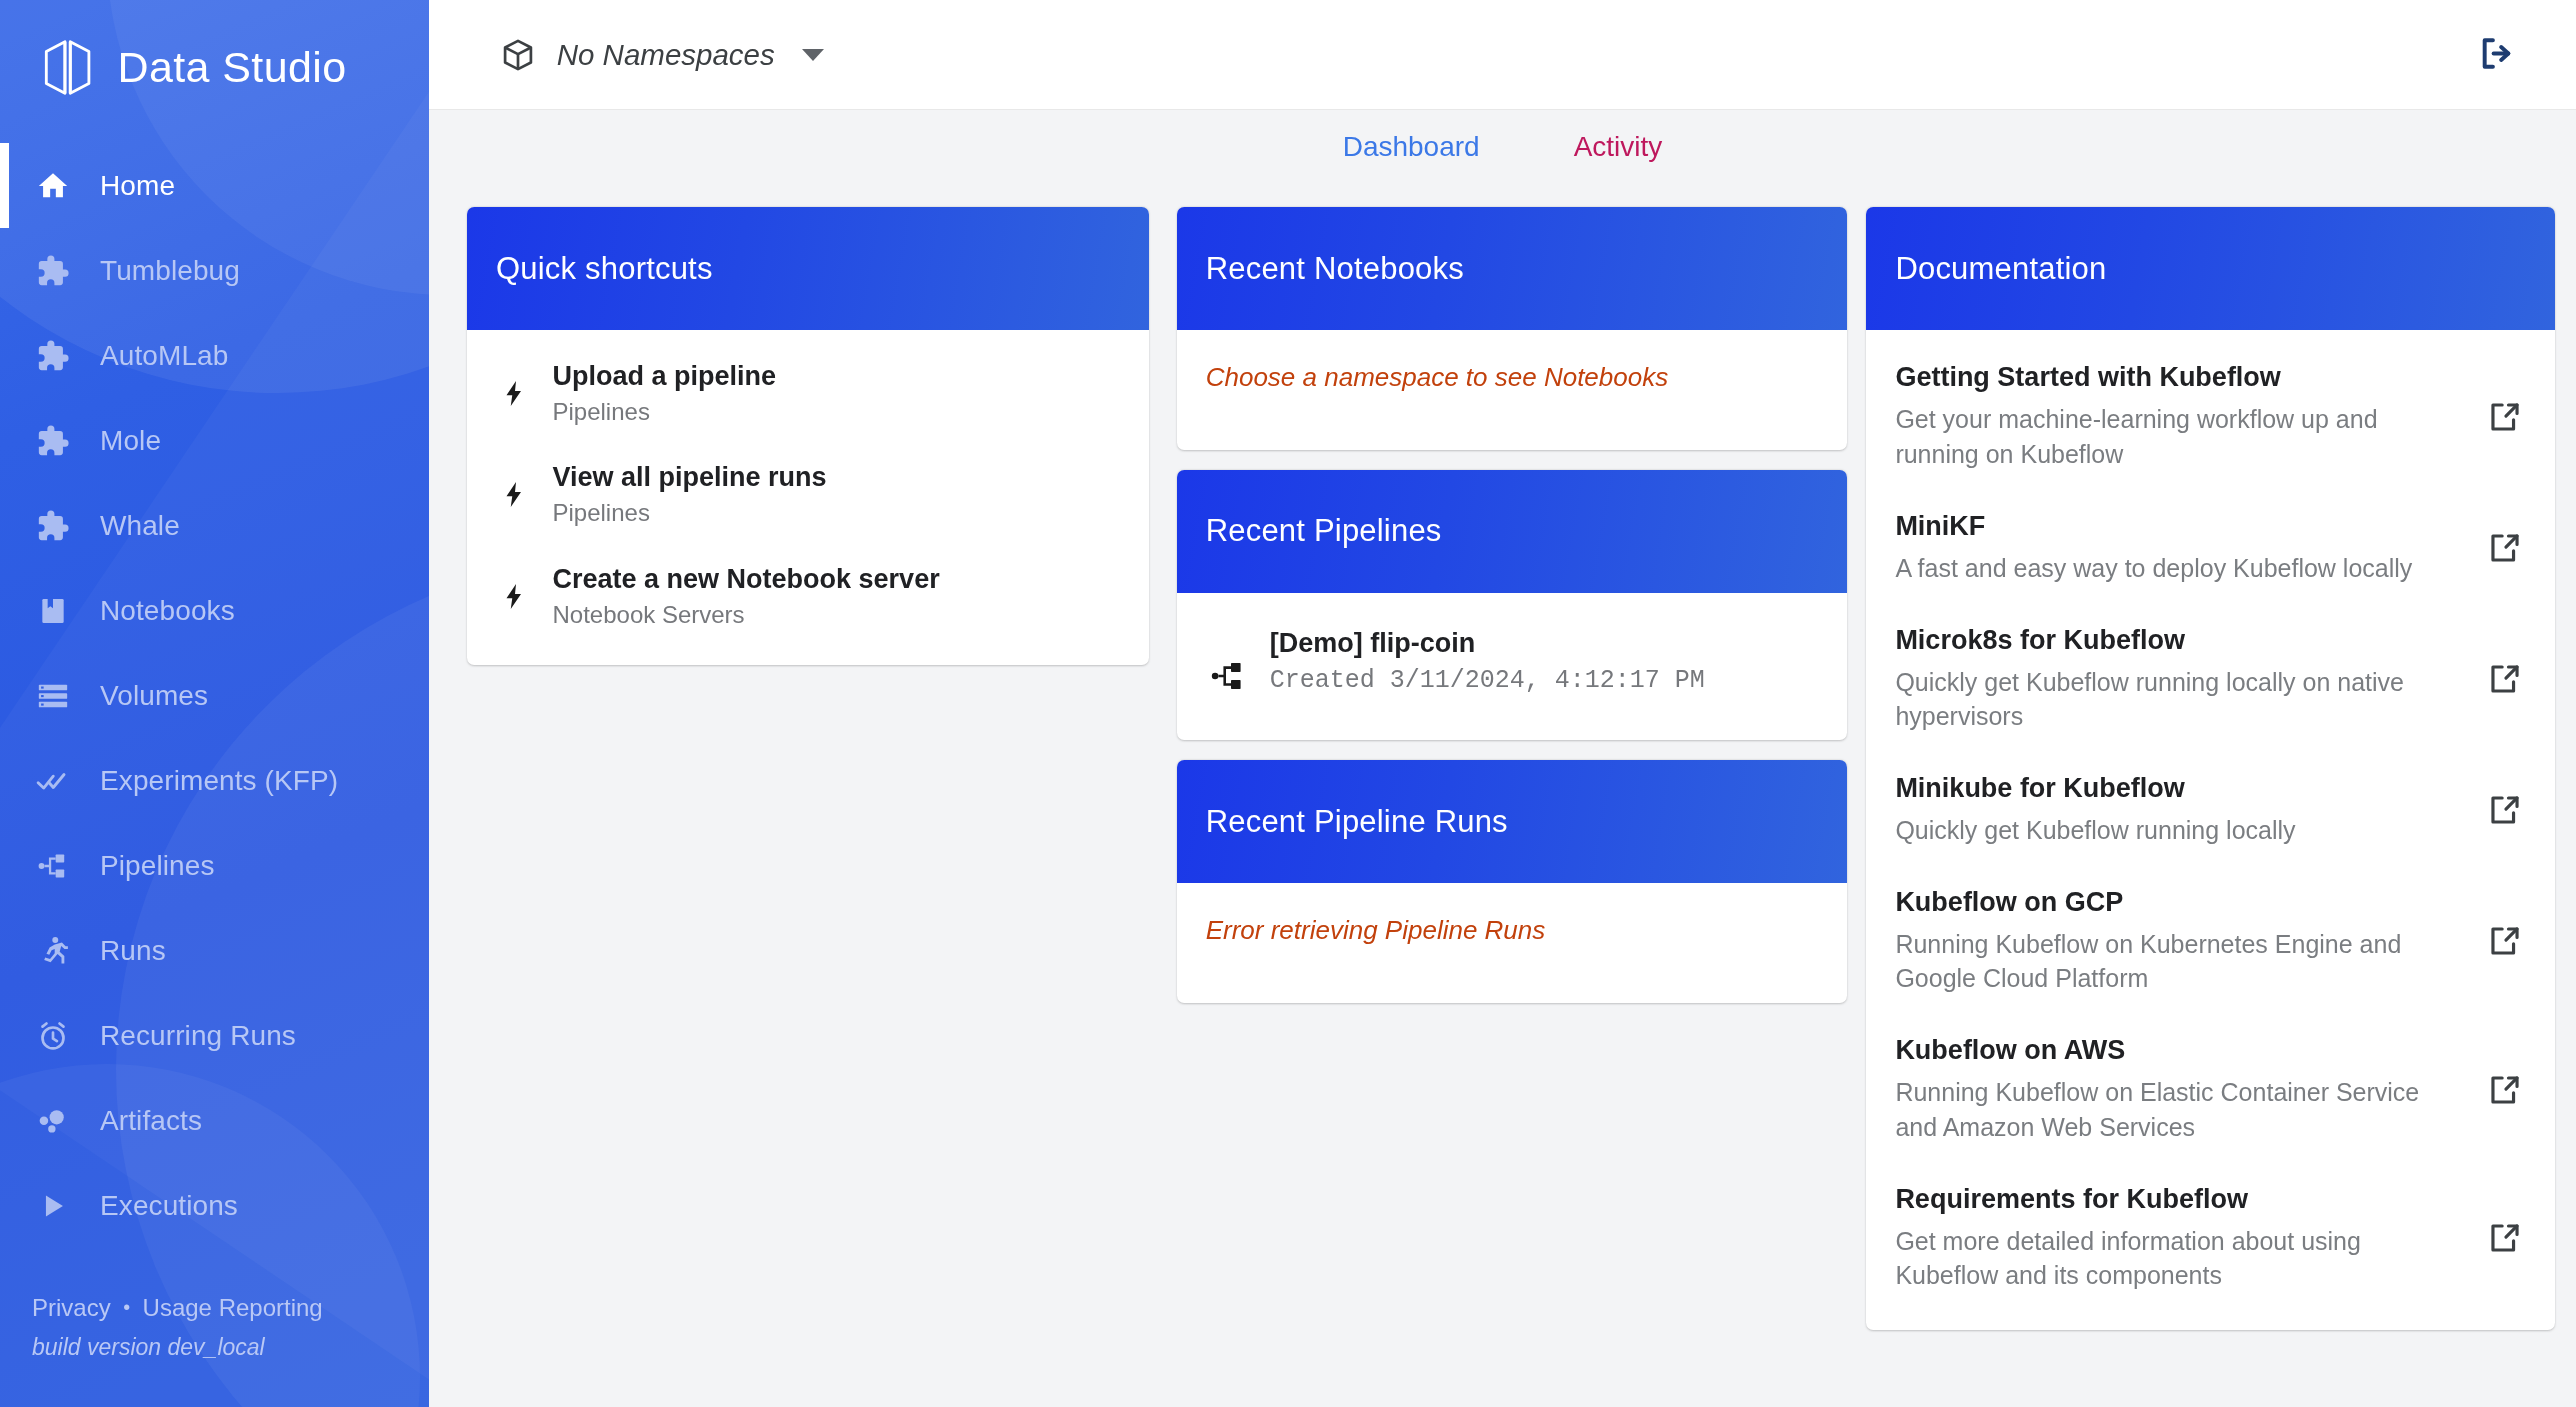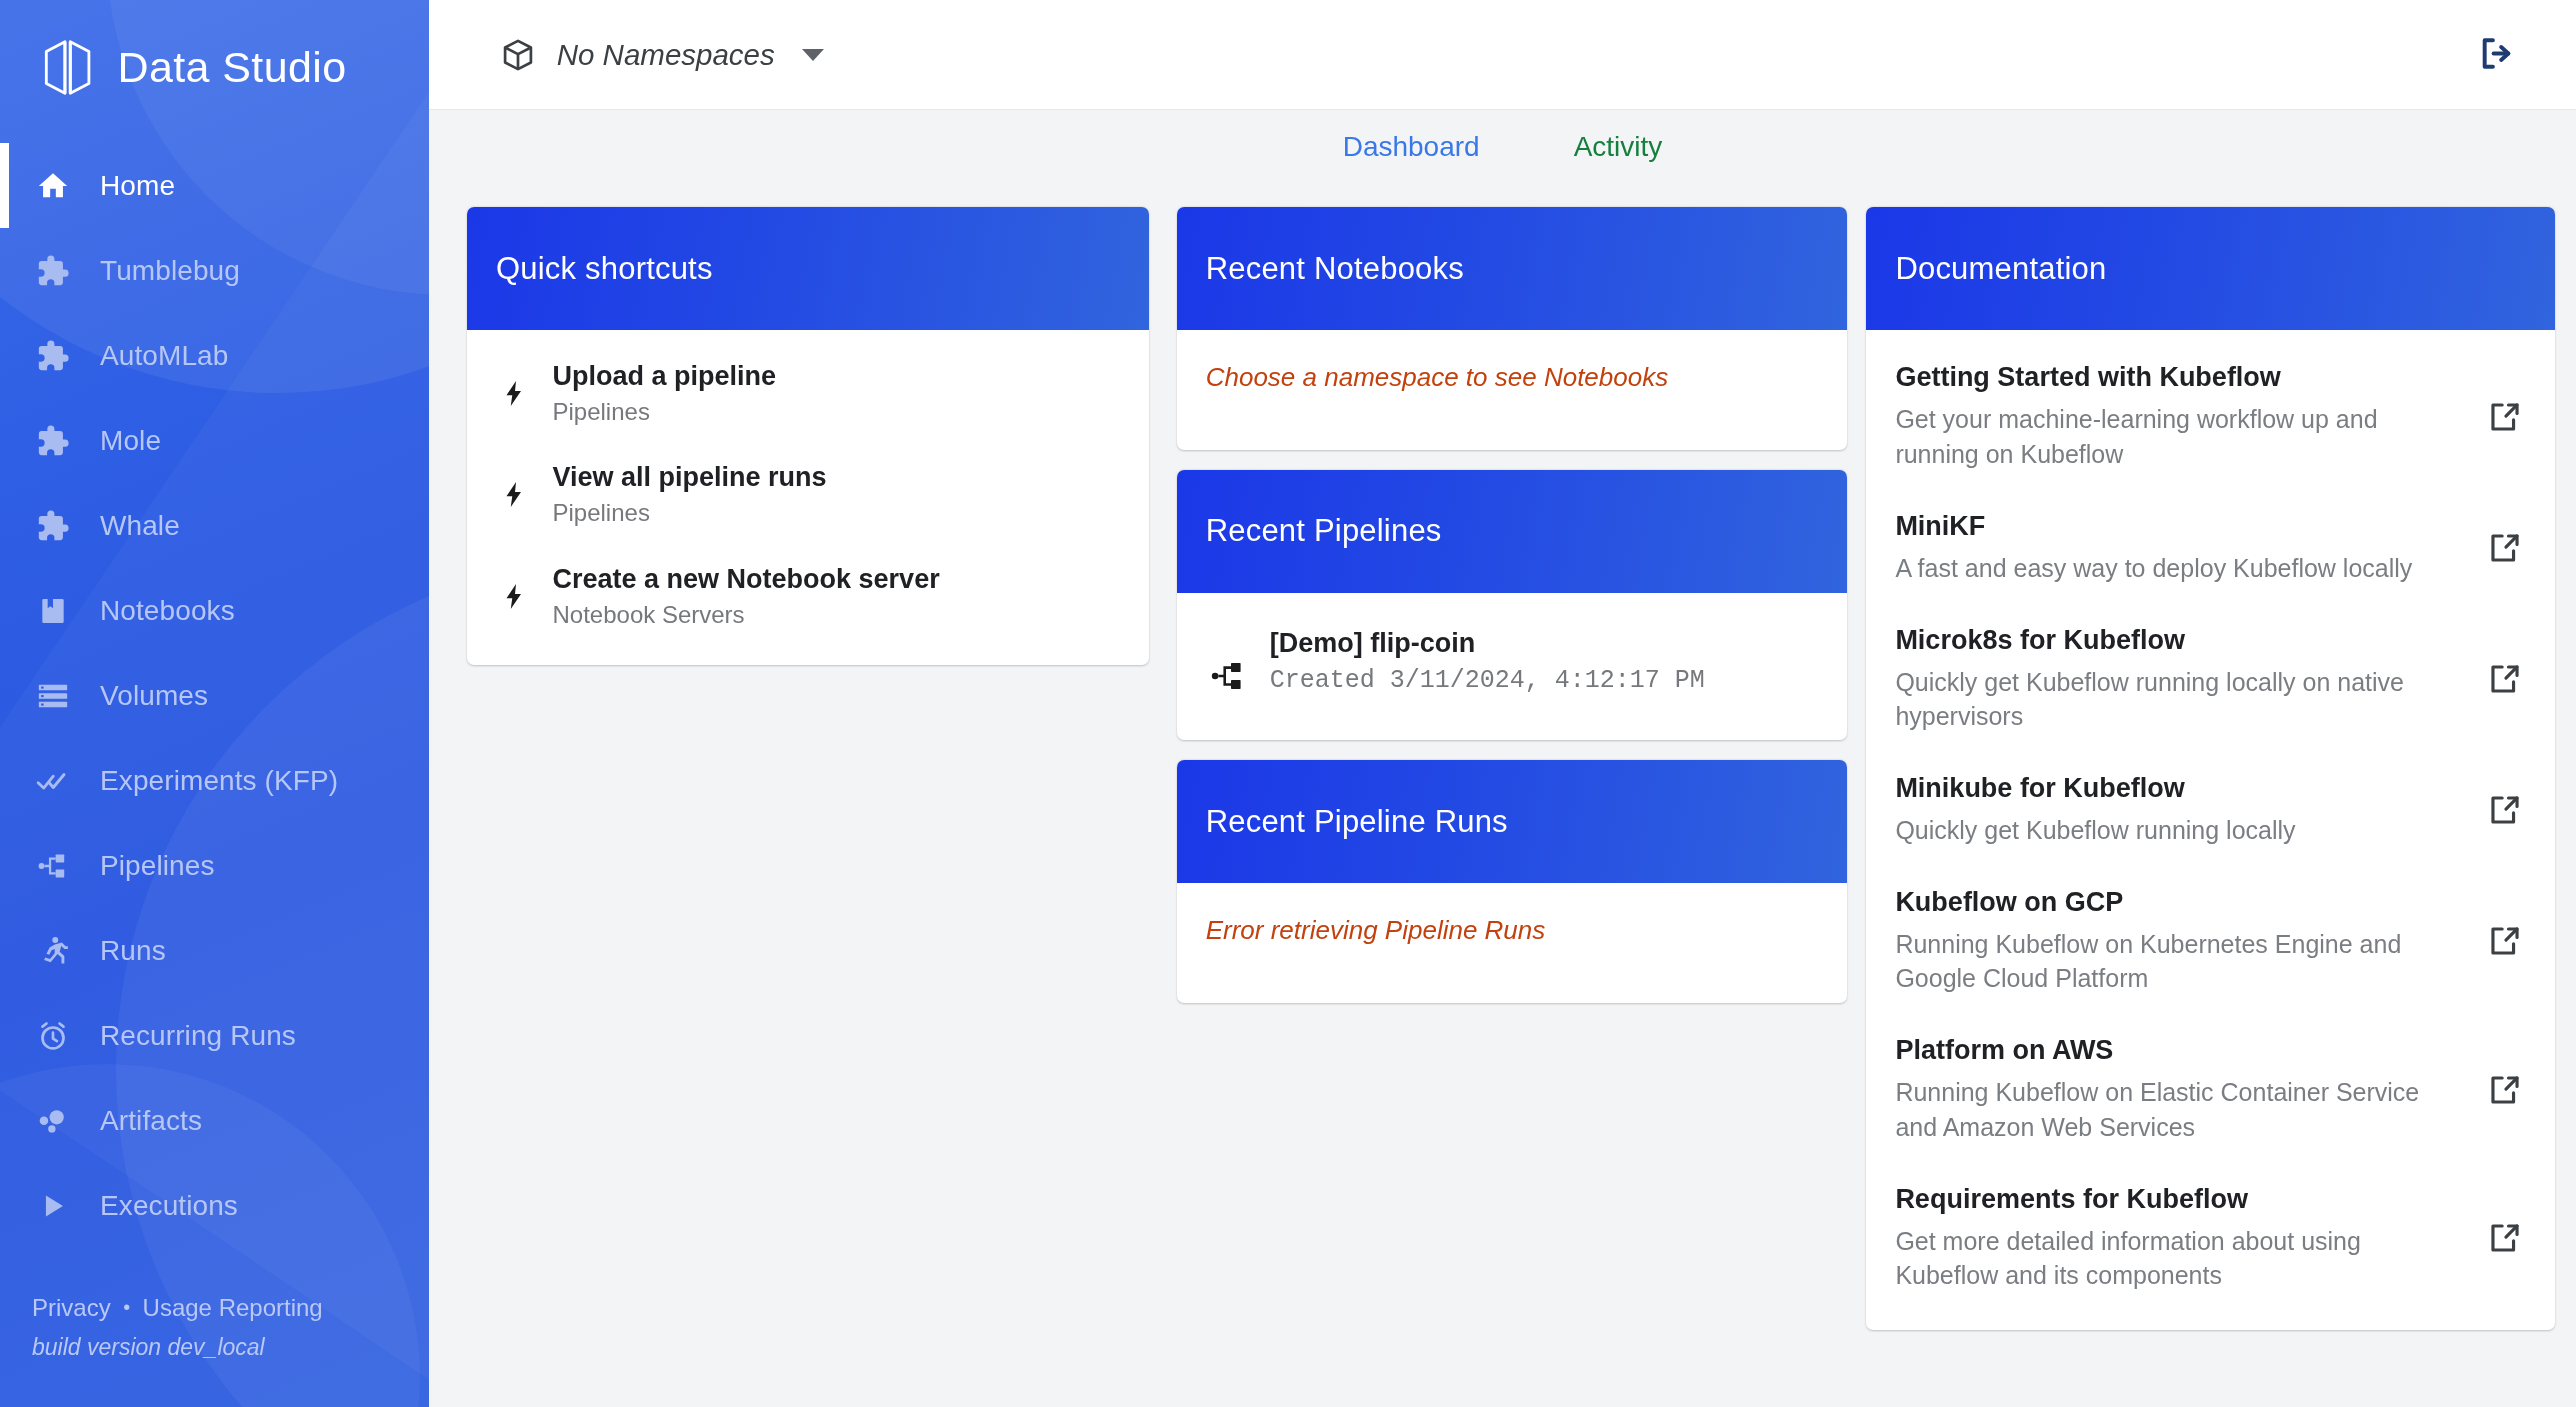--- a/index.html
+++ b/index.html
@@ -82,21 +82,21 @@
   .caret { width: 0; height: 0; border-left: 11.6px solid transparent; border-right: 11.6px solid transparent; border-top: 12.5px solid #5f6368; margin-left: 7.2px; }
   .logout-btn { width: 64px; height: 64px; display: flex; align-items: center; justify-content: center; cursor: pointer; }
 
   .tabs {
     height: 74px; flex: 0 0 74px;
     background: #f3f4f6;
     display: flex; align-items: center; justify-content: center; gap: 0;
   }
   .tab { font-size: 28px; padding: 0 47px; cursor: pointer; white-space: nowrap; }
   .tab.active { color: #3b78e7; font-weight: 500; }
-  .tab.inactive { color: #15803d; font-weight: 500; }
+  .tab.inactive { color: #be185d; font-weight: 500; }
 
   .content {
     flex: 1 1 auto; background: #f3f4f6;
     padding: 23px 39px 0 38px;
     display: flex; gap: 19.7px; align-items: flex-start;
     overflow: hidden;
   }
   .col { display: flex; flex-direction: column; gap: 19.7px; }
   .col-a { width: 682px; flex: 0 0 682px; }
   .col-b { width: 678px; flex: 0 0 678px; padding-left: 8px; }
@@ -503,21 +503,21 @@
                 <svg viewBox="0 0 24 24" width="38" height="38" fill="none" stroke="#3c4043" stroke-width="2" stroke-linecap="round" stroke-linejoin="round">
                     <path d="M14.2 4.4H19.6V9.8"></path>
                     <path d="M19.6 4.4 12.6 11.4"></path>
                     <path d="M17.4 13.8v5.8H4.4V4.4h5.8"></path>
                   </svg>
               </span>
             </div>
 
             <div class="doc-row">
               <span class="doc-texts">
-                <span class="doc-title">Platform on AWS</span>
+                <span class="doc-title">Kubeflow on AWS</span>
                 <span class="doc-desc">Running Kubeflow on Elastic Container Service and Amazon Web Services</span>
               </span>
               <span class="ext-ic">
                 <svg viewBox="0 0 24 24" width="38" height="38" fill="none" stroke="#3c4043" stroke-width="2" stroke-linecap="round" stroke-linejoin="round">
                     <path d="M14.2 4.4H19.6V9.8"></path>
                     <path d="M19.6 4.4 12.6 11.4"></path>
                     <path d="M17.4 13.8v5.8H4.4V4.4h5.8"></path>
                   </svg>
               </span>
             </div>

